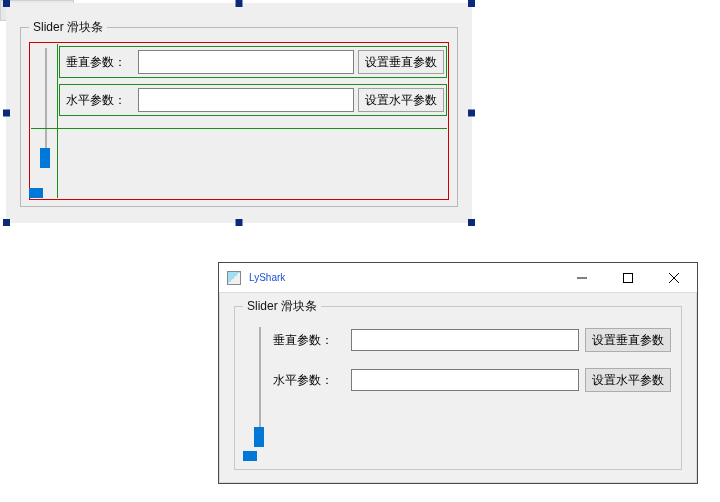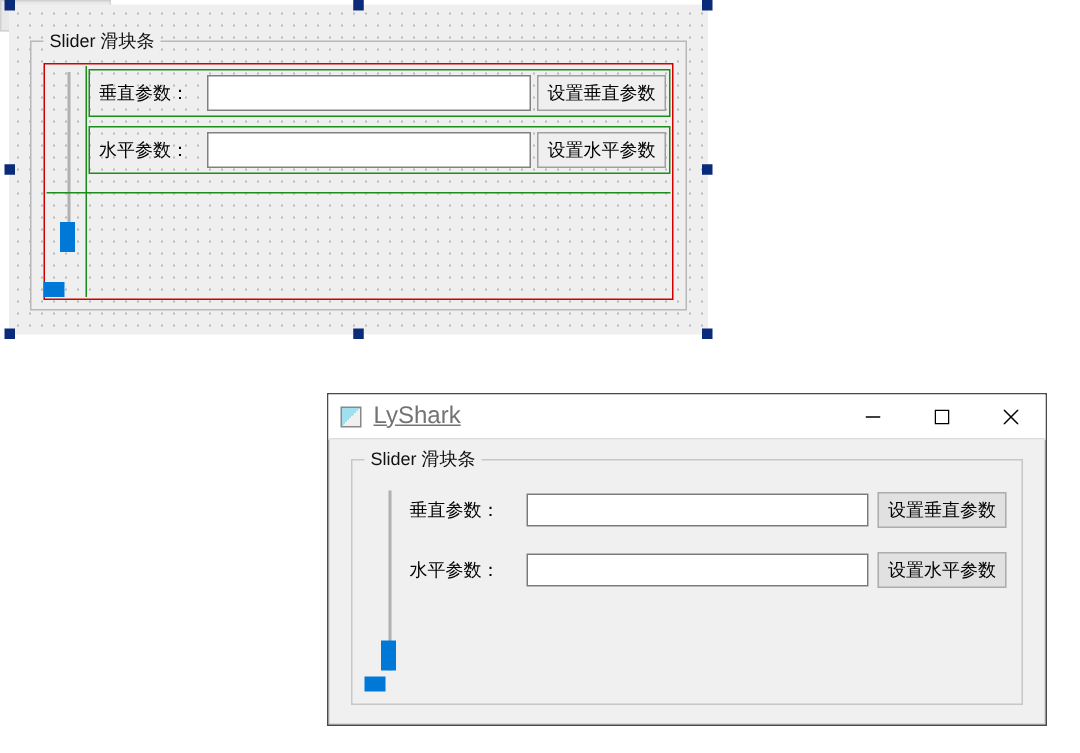--- a/index.html
+++ b/index.html
@@ -184,23 +184,22 @@
       padding-left: 8px;
     }
     .app-icon {
       width: 14px; height: 14px;
       border: 1px solid #888;
       margin-right: 8px;
       background: linear-gradient(135deg,#9fdff0 0 50%, #f0f0f0 50% 100%);
     }
     .title-text {
       flex: 1;
-      font-size: 16px;
-      color: #737373;
-      text-decoration: underline;
+      font-size: 10px;
+      color: #1d4ed8;
     }
     .win-controls {
       display: flex;
       height: 100%;
     }
     .win-btn {
       width: 46px;
       height: 100%;
       display: flex;
       align-items: center;

